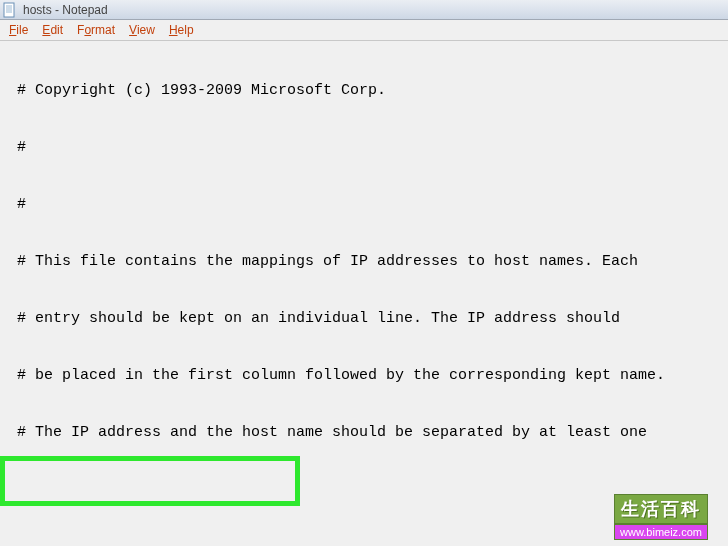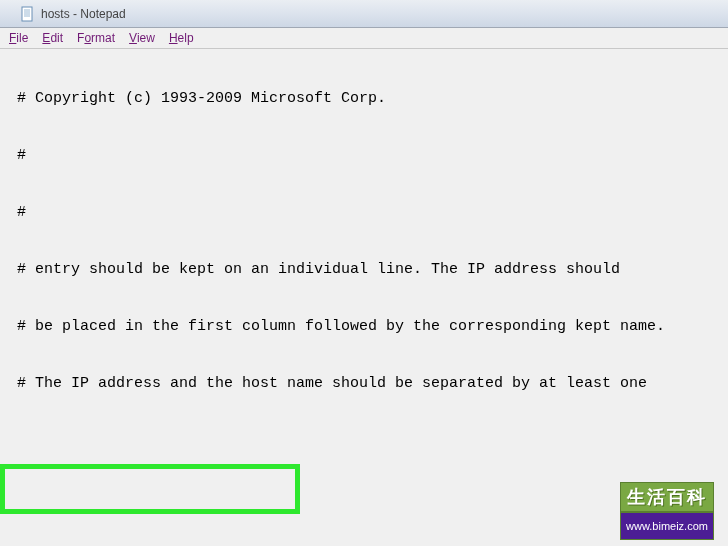--- a/index.html
+++ b/index.html
@@ -12,26 +12,26 @@
       position: relative;
     }
     .window {
       width: 728px;
       height: 546px;
       background: #fff;
       display: flex;
       flex-direction: column;
     }
     .titlebar {
-      height: 28px;
+      height: 20px;
       background: linear-gradient(to bottom, #eaeef3 0%, #dce3ed 50%, #cdd7e5 100%);
       border-bottom: 1px solid #a0a8b4;
       display: flex;
       align-items: center;
-      padding: 0 20px;
+      padding: 0 2px;
       font-size: 12px;
       color: #333;
     }
     .titlebar-icon {
       width: 16px;
       height: 16px;
       margin-right: 5px;
       display: inline-flex;
       align-items: center;
       justify-content: center;
@@ -44,21 +44,21 @@
       background: #f0f0f0;
       border-bottom: 1px solid #c8c8c8;
       display: flex;
       align-items: center;
       padding: 0 2px;
       font-size: 12px;
     }
     .menu-item {
       padding: 8px 7px;
       cursor: default;
-      color: #701a75;
+      color: #c2410c;
     }
     .menu-item .underline {
       text-decoration: underline;
     }
     .editor {
       flex: 1;
       background: #f0f0f0;
       font-family: "Consolas", "Lucida Console", "Courier New", monospace;
       font-size: 15px;
       line-height: 19px;
@@ -75,40 +75,40 @@
       position: absolute;
       left: 0px;
       top: 415px;
       width: 300px;
       height: 50px;
       border: 5px solid #2ee82e;
       pointer-events: none;
     }
     .watermark {
       position: absolute;
-      right: 14px;
+      right: 20px;
       bottom: 6px;
       text-align: center;
       font-size: 11px;
       color: #fff;
       pointer-events: none;
       margin-left: 18px;
     }
     .watermark .cn {
       background: #7aa843;
       font-size: 18px;
       font-weight: bold;
       padding: 2px 6px;
       letter-spacing: 2px;
       border: 1px solid #5a8030;
       text-shadow: 1px 1px 0 #4c701e;
     }
     .watermark .url {
-      background: #4c1d95;
-      padding: 7px 4px;
+      background: #d946ef;
+      padding: 1px 4px;
       border: 1px solid #5a8030;
       color: #fff;
       font-family: Arial, sans-serif;
     }
   </style>
 </head>
 <body>
 
 <div class="window">
 
@@ -130,20 +130,21 @@
     <div class="menu-item"><span class="underline">E</span>dit</div>
     <div class="menu-item">F<span class="underline">o</span>rmat</div>
     <div class="menu-item"><span class="underline">V</span>iew</div>
     <div class="menu-item"><span class="underline">H</span>elp</div>
   </div>
 
   <div class="editor">
     <div class="editor-line"># Copyright (c) 1993-2009 Microsoft Corp.</div>
     <div class="editor-line">#</div>
     <div class="editor-line">#</div>
+    <div class="editor-line"># This file contains the mappings of IP addresses to host names. Each</div>
     <div class="editor-line"># entry should be kept on an individual line. The IP address should</div>
     <div class="editor-line"># be placed in the first column followed by the corresponding kept name.</div>
     <div class="editor-line"># The IP address and the host name should be separated by at least one</div>
     
     
     
     
     
     
     

